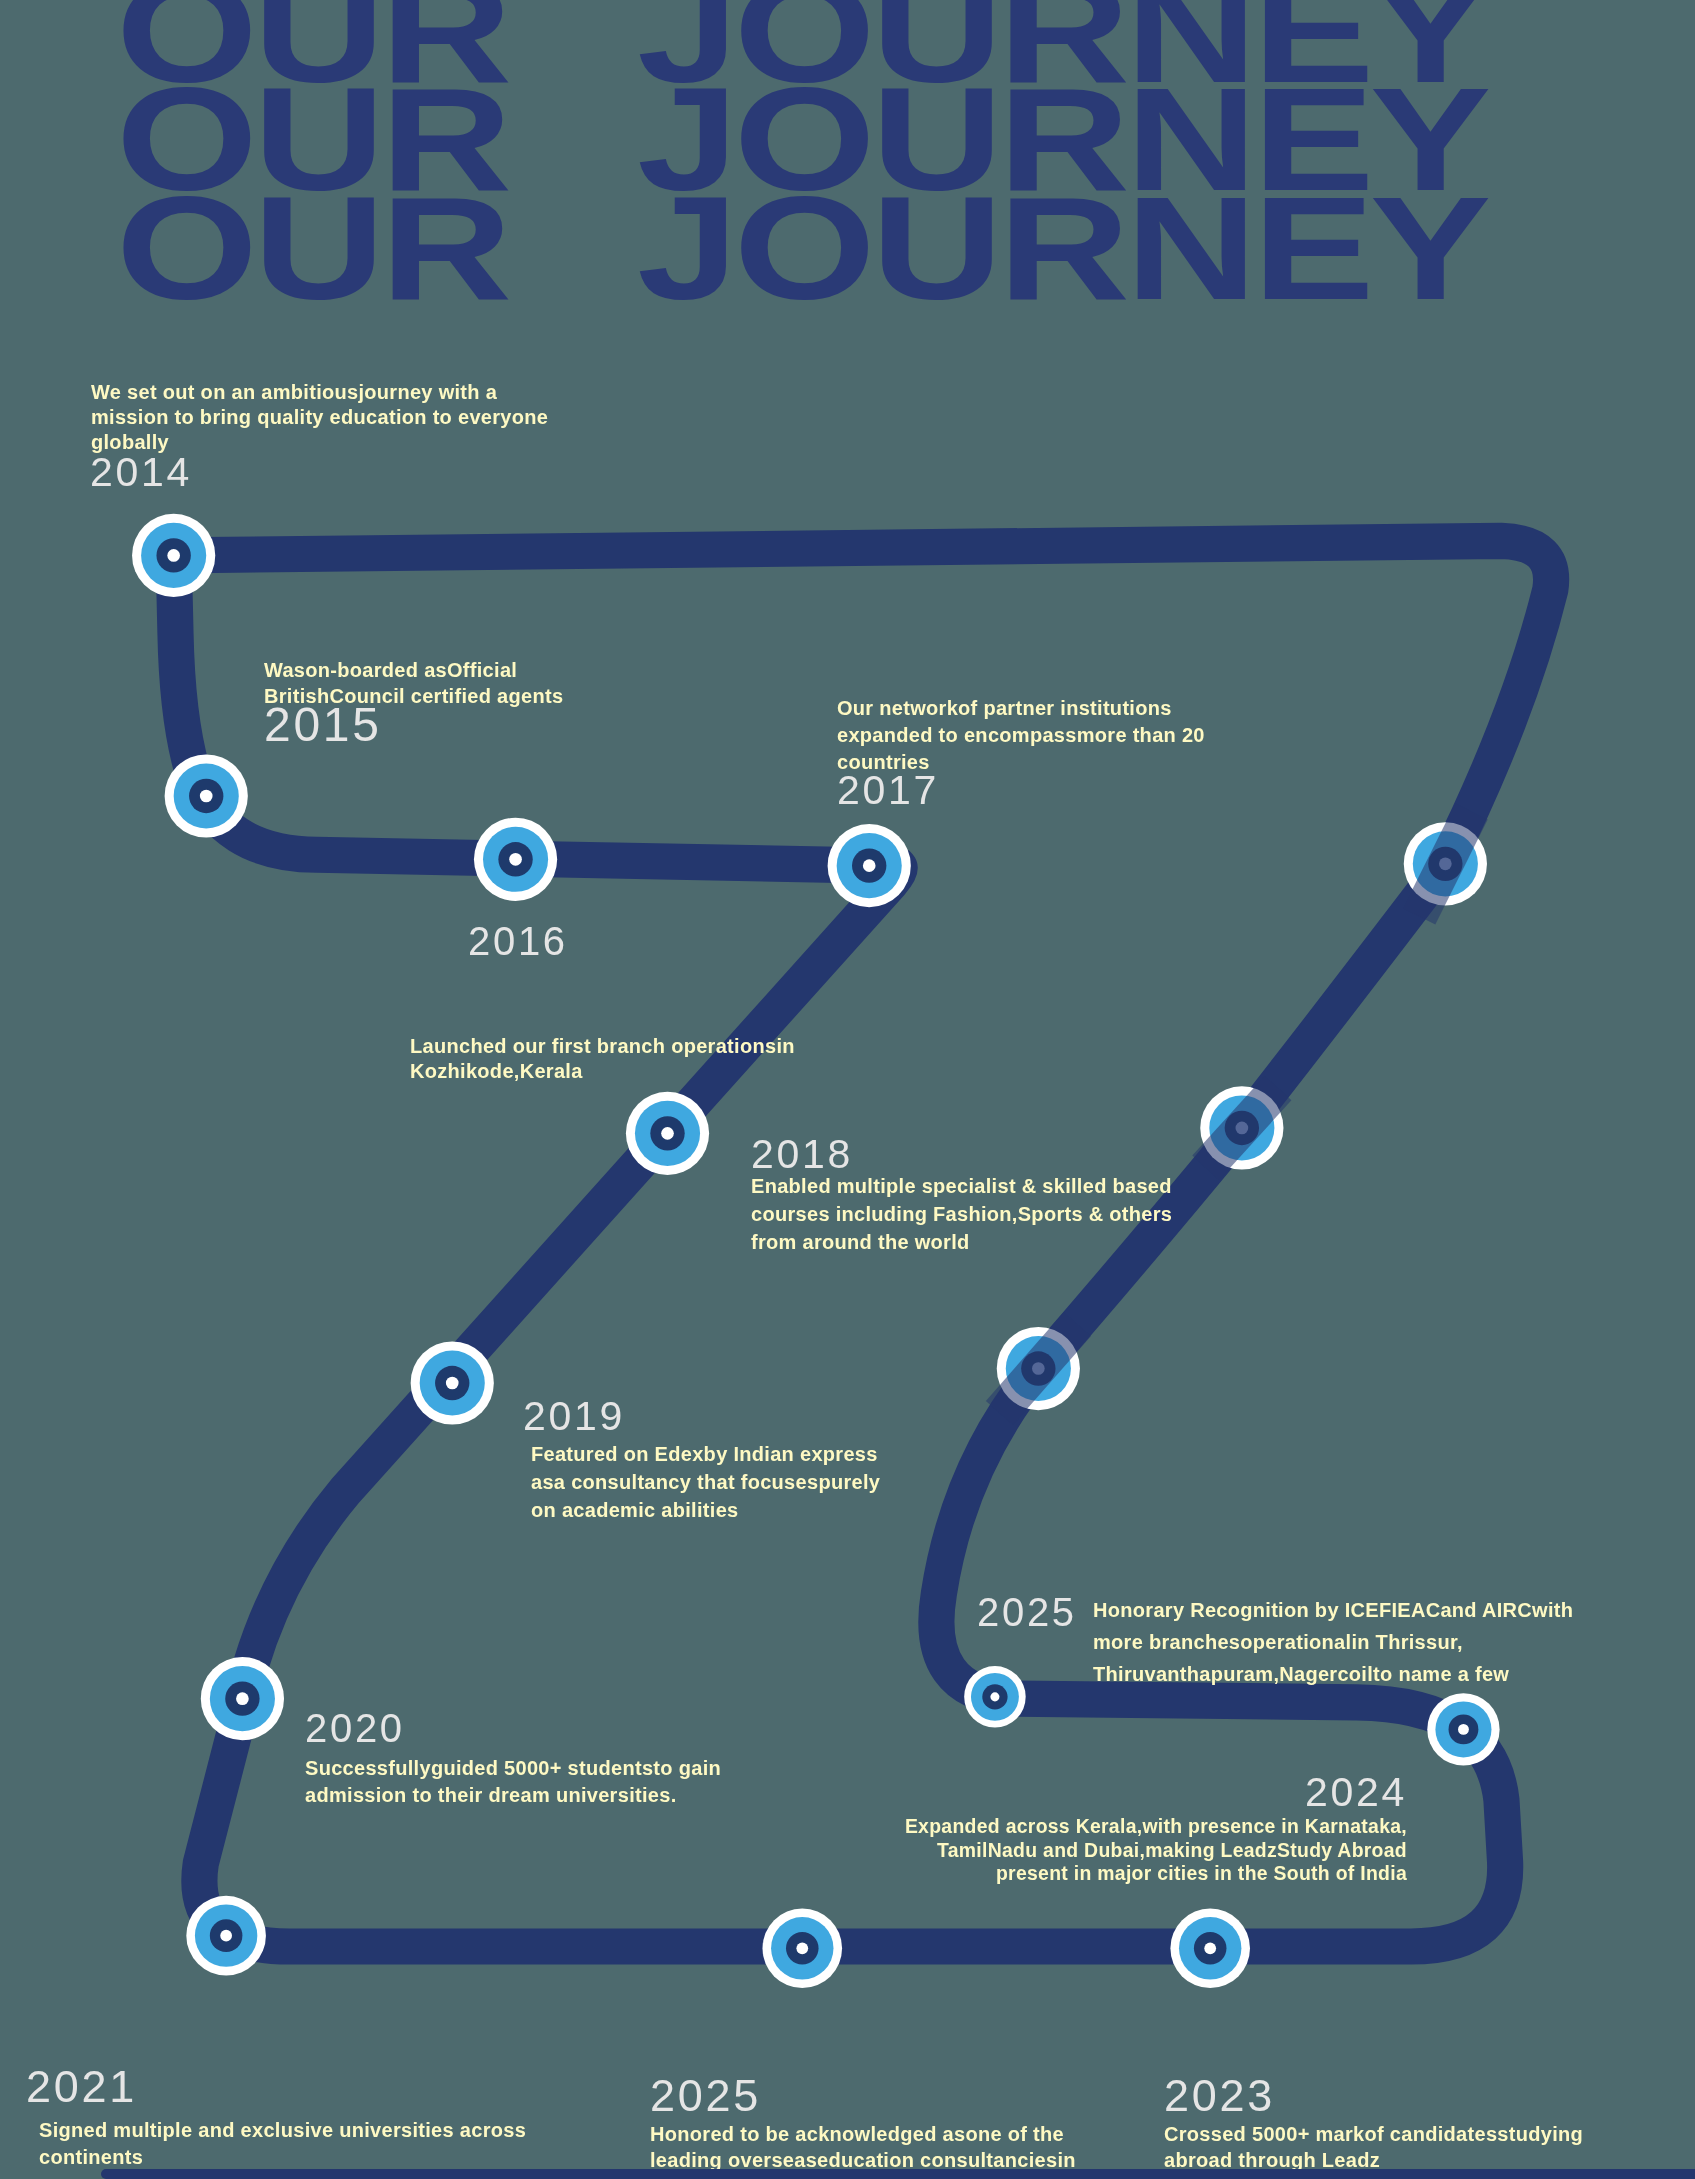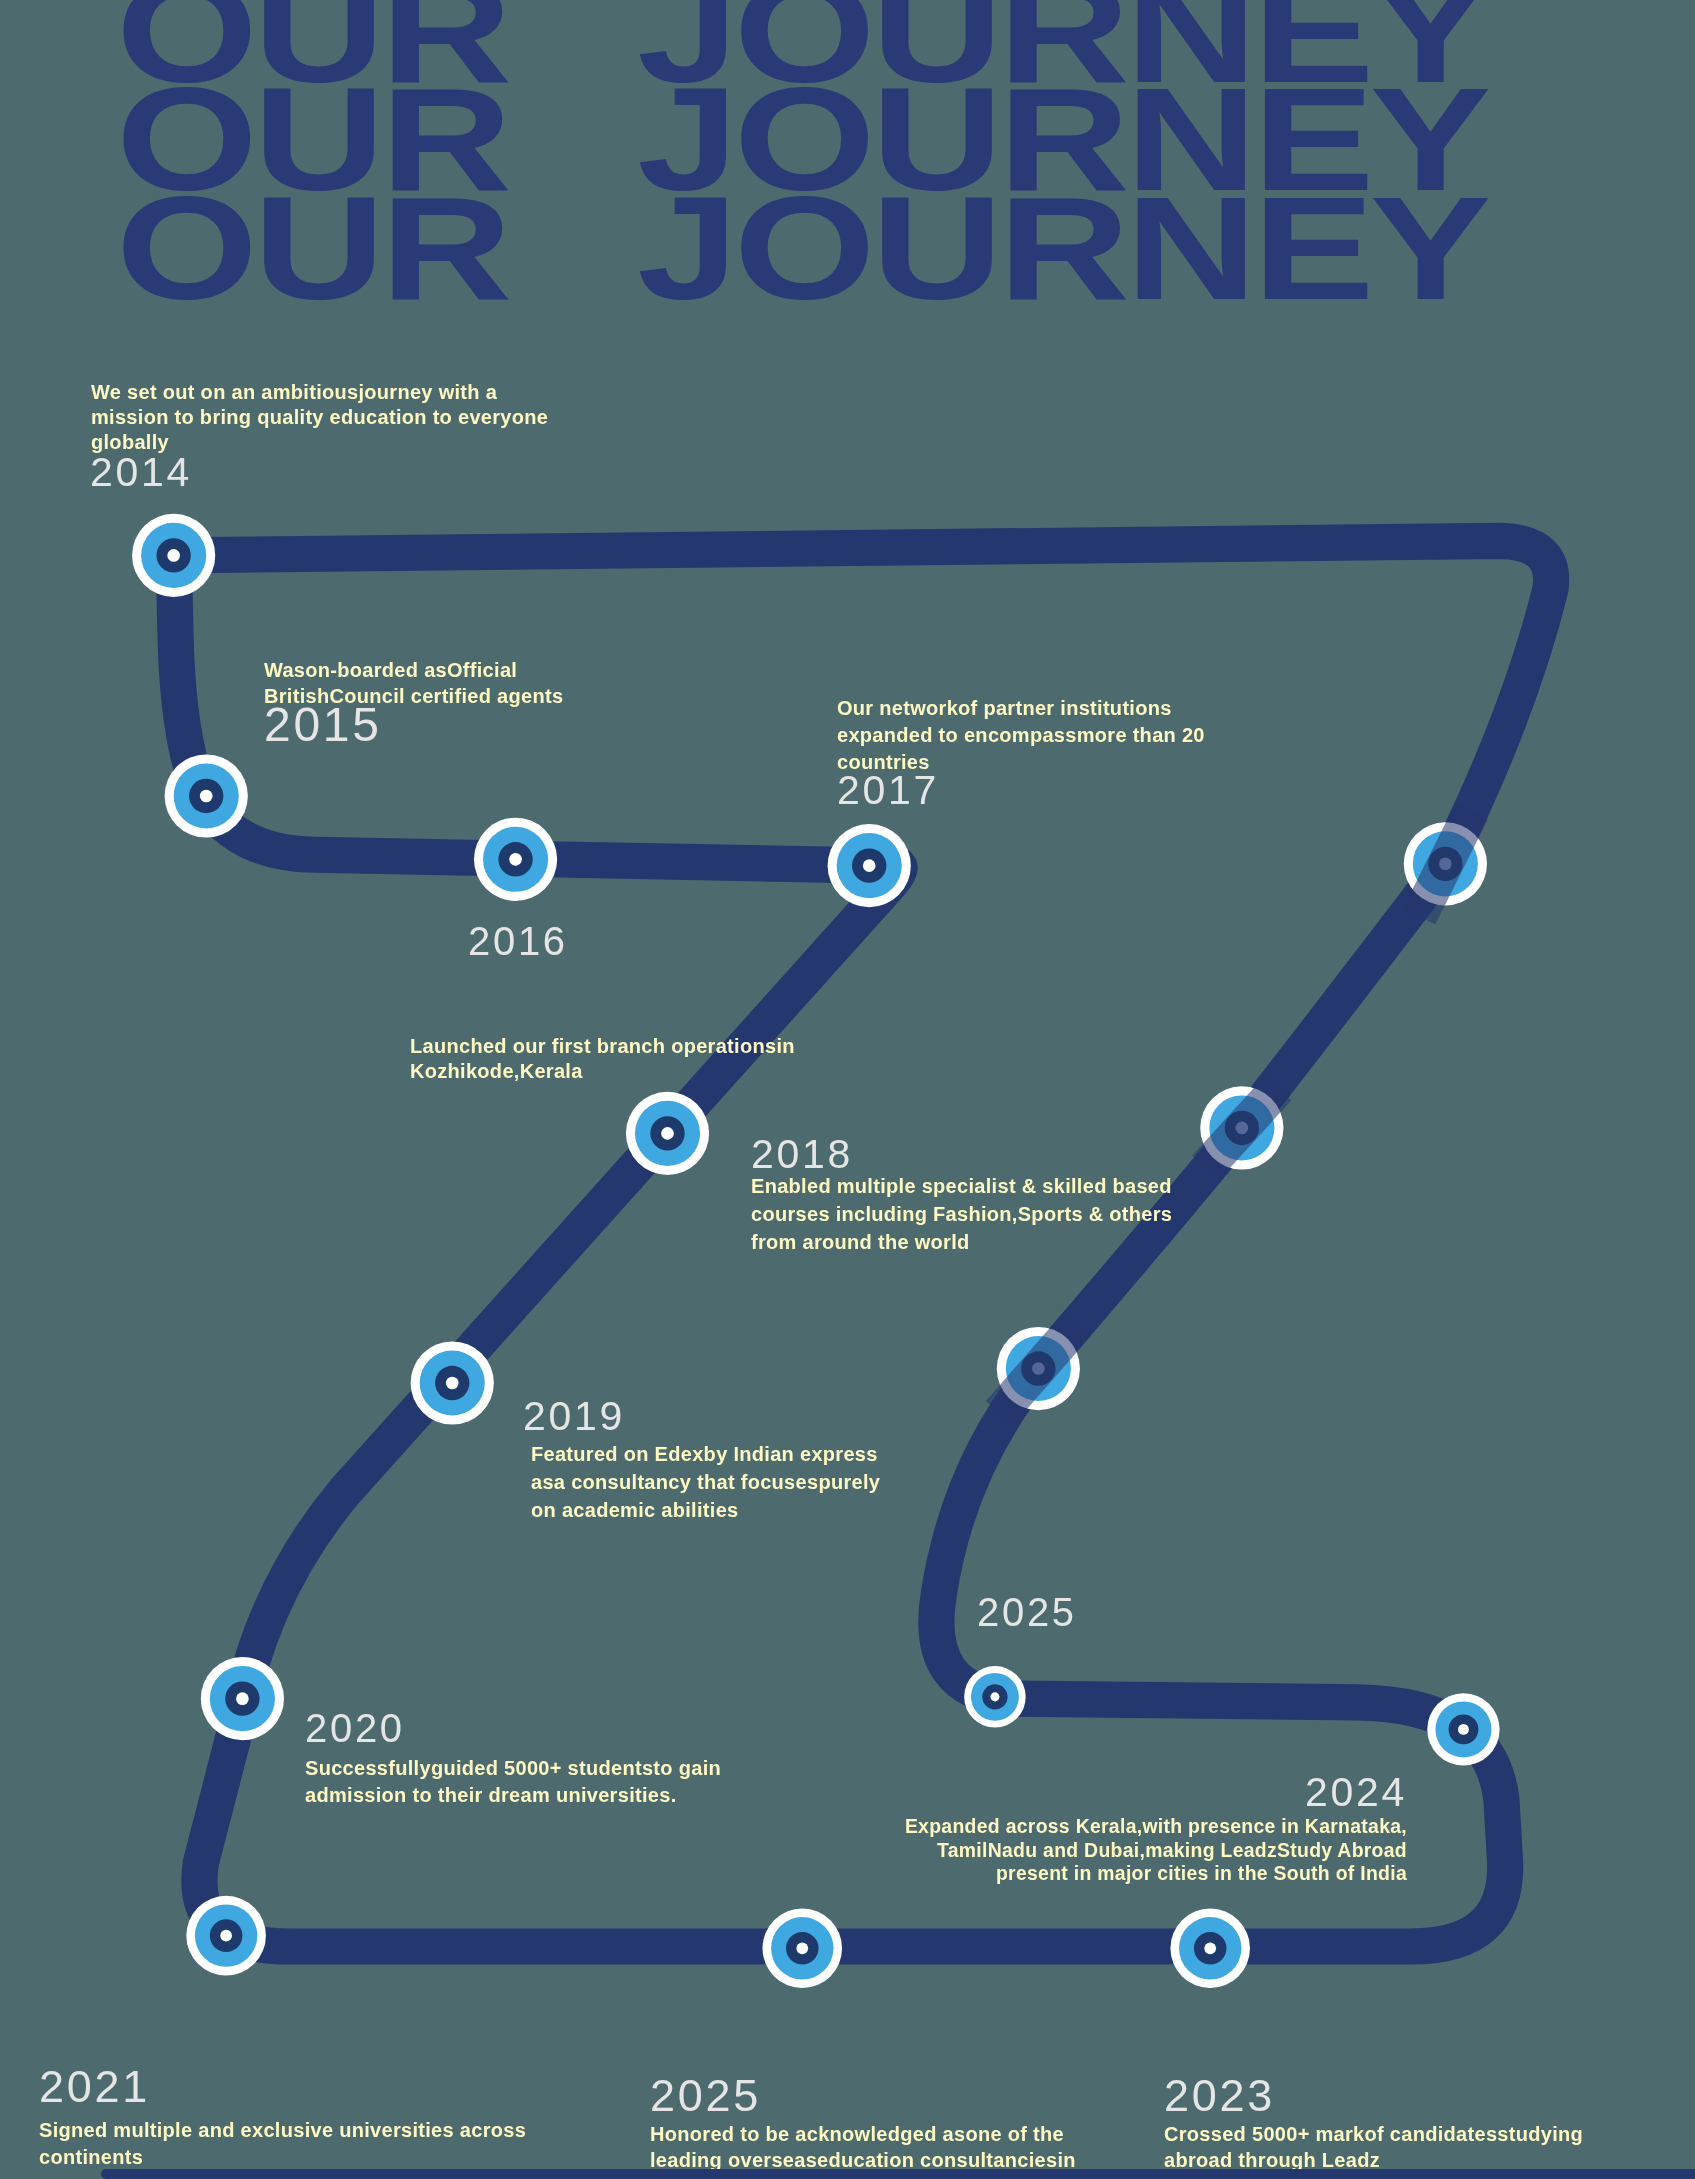--- a/index.html
+++ b/index.html
@@ -64,21 +64,21 @@
   .p2018y{left:751px;top:1131px;}
   .p2018d{left:751px;top:1172px;line-height:28px;}
   .p2019y{left:523px;top:1393px;}
   .p2019d{left:531px;top:1440px;line-height:28px;}
   .p2025y{left:977px;top:1590px;font-size:40px;}
   .p2025d{left:1093px;top:1594px;line-height:32px;}
   .p2020y{left:305px;top:1706px;font-size:40px;}
   .p2020d{left:305px;top:1755px;line-height:27px;}
   .p2024y{right:288px;top:1769px;margin-left:48px;}
   .p2024d{right:288px;top:1815px;line-height:23.5px;font-size:19.4px;}
-  .p2021y{left:39px;top:2061px;}
+  .p2021y{left:26px;top:2061px;}
   .p2021d{left:39px;top:2117px;line-height:27px;}
   .p2022y{left:650px;top:2070px;}
   .p2022d{left:650px;top:2121px;line-height:26px;}
   .p2023y{left:1164px;top:2070px;}
   .p2023d{left:1164px;top:2121px;line-height:26px;}
 
   .bottom-strip{
     position:absolute;
     left:101px;top:2169px;
     width:1594px;height:10px;
@@ -240,20 +240,23 @@
   <div class="desc p2018d">Enabled multiple  specialist &amp; skilled based
 courses  including  Fashion,Sports  &amp; others
 from  around the world</div>
 
   <div class="year p2019y">2019</div>
   <div class="desc p2019d">Featured on Edexby Indian express
 asa  consultancy  that focusespurely
 on academic  abilities</div>
 
   <div class="year p2025y">2025</div>
+  <div class="desc p2025d">Honorary  Recognition  by ICEFIEACand  AIRCwith
+more branchesoperationalin   Thrissur,
+Thiruvanthapuram,Nagercoilto   name  a few</div>
 
   <div class="year p2020y">2020</div>
   <div class="desc p2020d">Successfullyguided  5000+  studentsto  gain
 admission  to their dream  universities.</div>
 
   <div class="year p2024y">2024</div>
   <div class="desc r p2024d">Expanded across  Kerala,with  presence  in Karnataka,
 TamilNadu   and  Dubai,making  LeadzStudy  Abroad
 present  in major  cities  in the  South of  India</div>
 

